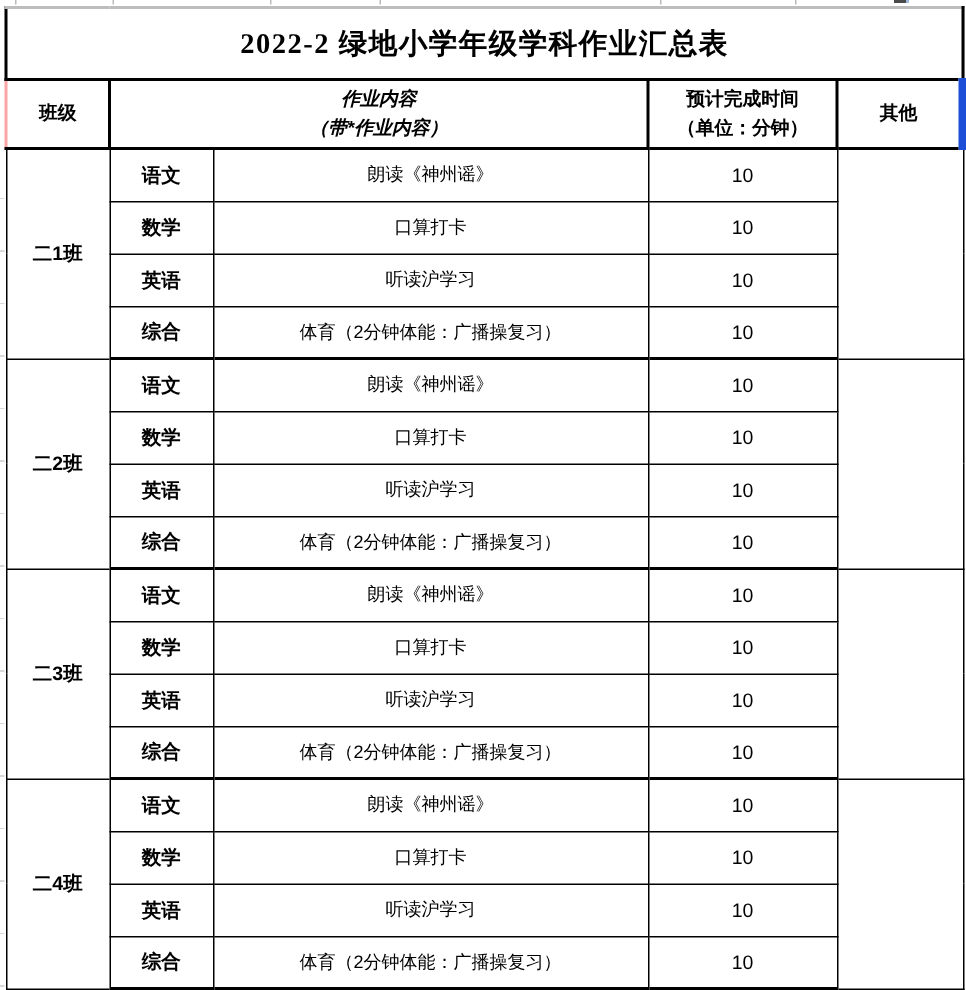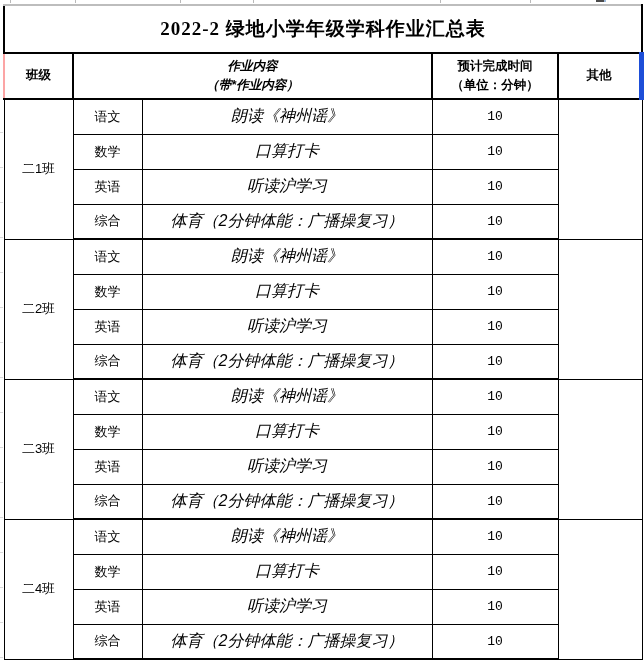--- a/index.html
+++ b/index.html
@@ -50,24 +50,24 @@
   }
   tr.header-row td.h-class{border-left:2px solid #fca5a5;border-right-width:2px;}
   tr.header-row td.h-content{border-right-width:2px;font-style:italic;}
   tr.header-row td.h-time{border-right-width:2px;}
   tr.header-row td.h-other{border-right:6px solid #1d4ed8;}
 
   tr.data-row{height:35px;}
   tr.block-end td{border-bottom-width:2px;margin-top:26px;}
   tr.last-block td{border-bottom:2px solid #000;}
 
-  td.class-cell{font-weight:normal;font-size:13px;}
-  td.subject-cell{font-weight:normal;font-size:13px;}
-  td.content-cell{font-size:16px;font-style:italic;}
-  td.time-cell{font-family:Liberation Mono, monospace;font-size:13px;}
+  td.class-cell{font-weight:bold;font-size:13px;}
+  td.subject-cell{font-weight:bold;font-size:13px;}
+  td.content-cell{font-size:12px;}
+  td.time-cell{font-family:Liberation Sans, sans-serif;font-size:13px;}
 </style>
 </head>
 <body>
 
 <div class="top-strip">
   <span class="tick" style="left:10px"></span>
   <span class="tick" style="left:75px"></span>
   <span class="tick" style="left:180px"></span>
   <span class="tick" style="left:253px"></span>
   <span class="tick" style="left:440px"></span>

